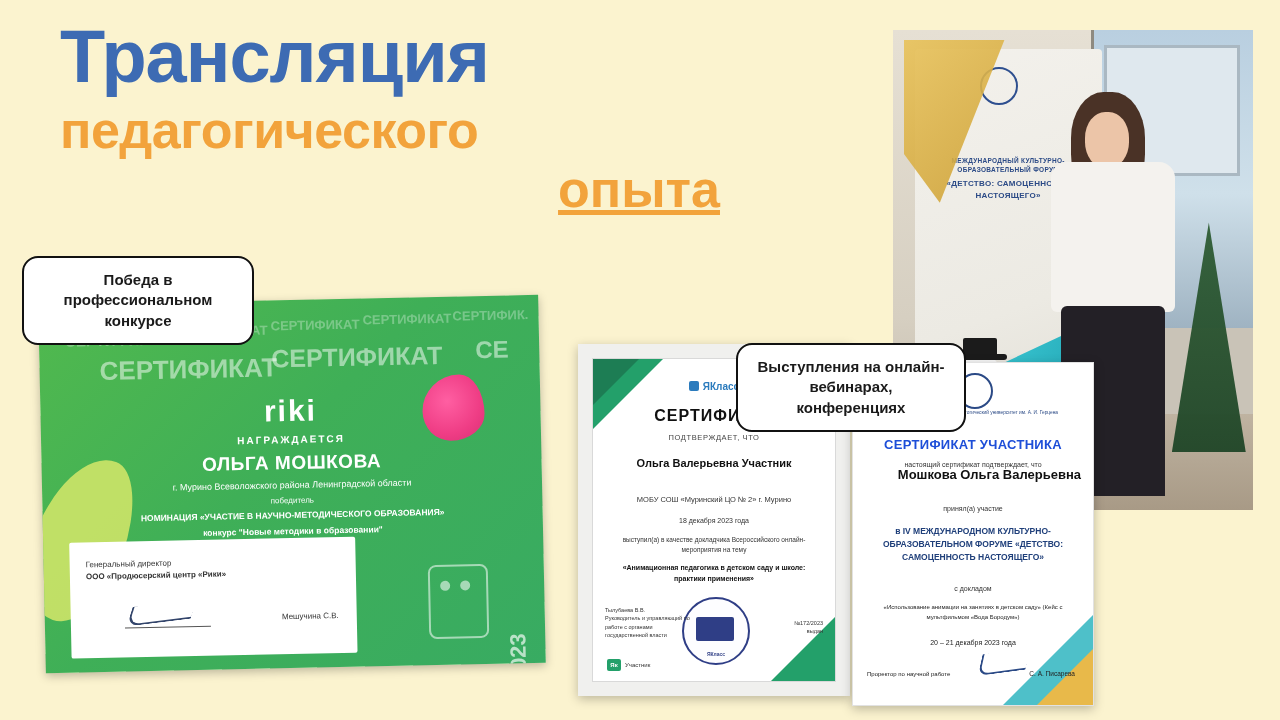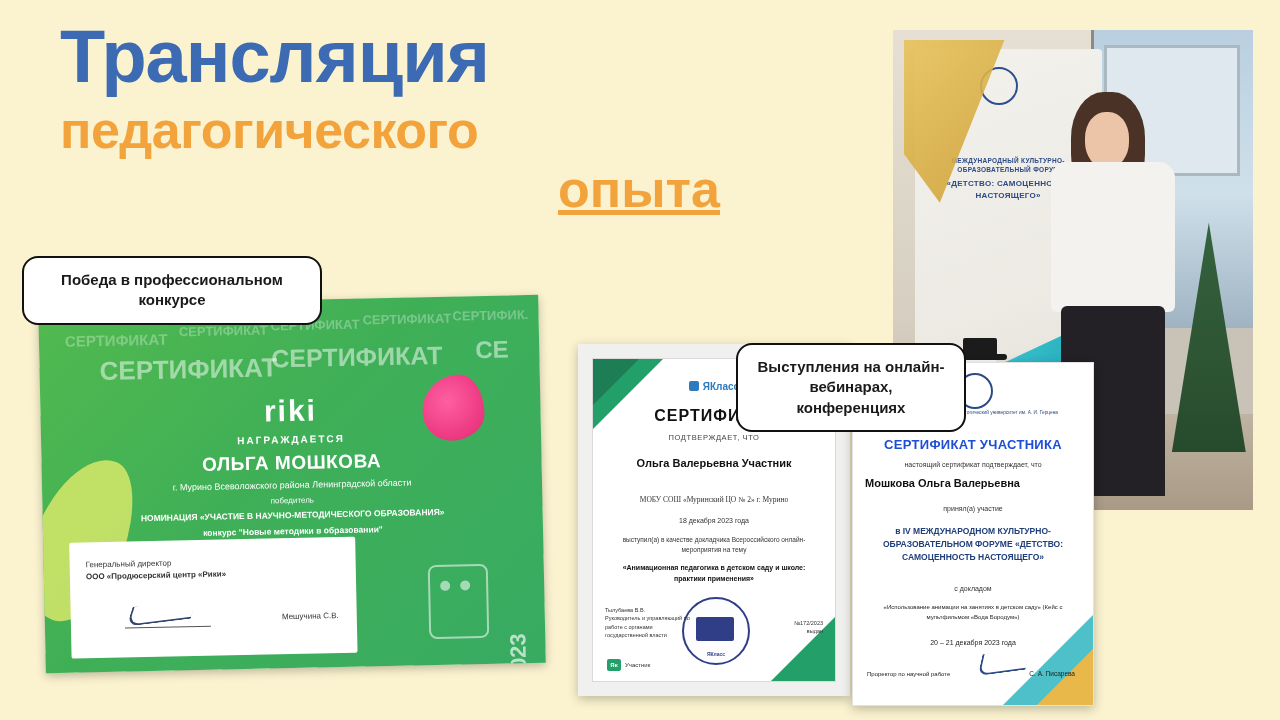--- a/index.html
+++ b/index.html
@@ -61,21 +61,21 @@
     font-weight: bold;
     color: #1a1a1a;
     text-align: center;
     line-height: 1.35;
     box-sizing: border-box;
     z-index: 40;
   }
   .callout-1 {
     left: 22px;
     top: 256px;
-    width: 300px;
+    width: 232px;
   }
   .callout-2 {
     left: 736px;
     top: 318px;
     width: 230px;
     margin-top: 25px;
   }
   
   .photo {
     position: absolute;
@@ -406,21 +406,21 @@
   .cert-yak .sub {
     position: absolute; left: 0; right: 0; top: 74px;
     text-align: center; font-size: 7.5px; color: #444; letter-spacing: .6px;
   }
   .cert-yak .name {
     position: absolute; left: 10px; right: 10px; top: 96px;
     text-align: center; font-size: 11px; font-weight: bold; color: #111; line-height: 1.5;
   }
   .cert-yak .school {
     position: absolute; left: 10px; right: 10px; top: 136px;
-    text-align: center; font-size: 7.5px; color: #333; font-family: Liberation Serif, serif;
+    text-align: center; font-size: 7.5px; color: #333;
   }
   .cert-yak .date {
     position: absolute; left: 0; right: 0; top: 158px;
     text-align: center; font-size: 7px; color: #333;
   }
   .cert-yak .role {
     position: absolute; left: 14px; right: 14px; top: 176px;
     text-align: center; font-size: 6.5px; color: #333; line-height: 1.5;
   }
   .cert-yak .topic {
@@ -519,22 +519,22 @@
   }
   .cert-part .head {
     position: absolute; left: 8px; right: 8px; top: 74px;
     text-align: center; font-size: 13px; font-weight: bold; color: #1d4ed8; letter-spacing: .3px;
   }
   .cert-part .sub {
     position: absolute; left: 16px; right: 16px; top: 98px;
     text-align: center; font-size: 7px; color: #333;
   }
   .cert-part .name {
-    position: absolute; left: 12px; right: 12px; top: 114px;
-    text-align: left; font-size: 11px; font-weight: bold; color: #111;
+    position: absolute; left: 12px; right: 12px; top: 104px;
+    text-align: right; font-size: 13px; font-weight: bold; color: #111;
   }
   .cert-part .took {
     position: absolute; left: 16px; right: 16px; top: 142px;
     text-align: center; font-size: 7px; color: #333;
   }
   .cert-part .forum {
     position: absolute; left: 12px; right: 12px; top: 162px;
     text-align: center; font-size: 8.5px; font-weight: bold; color: #1f3f7a; line-height: 1.55;
   }
   .cert-part .withreport {

